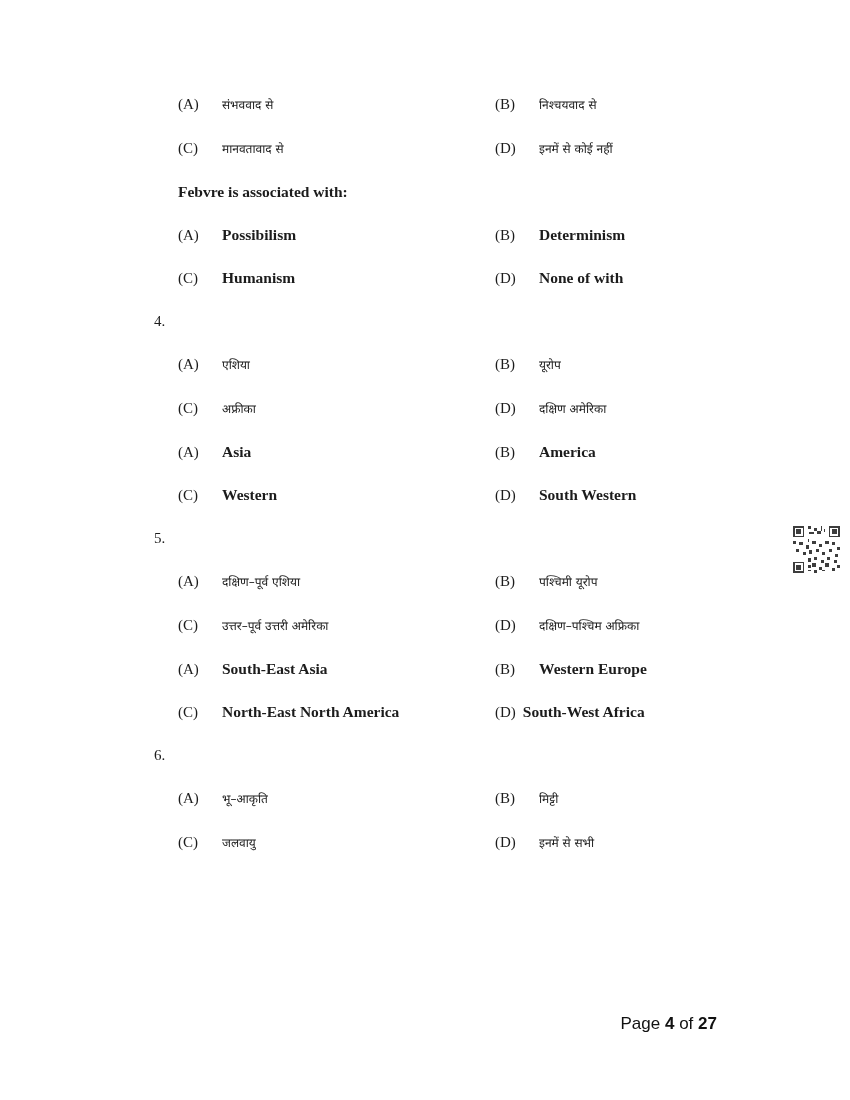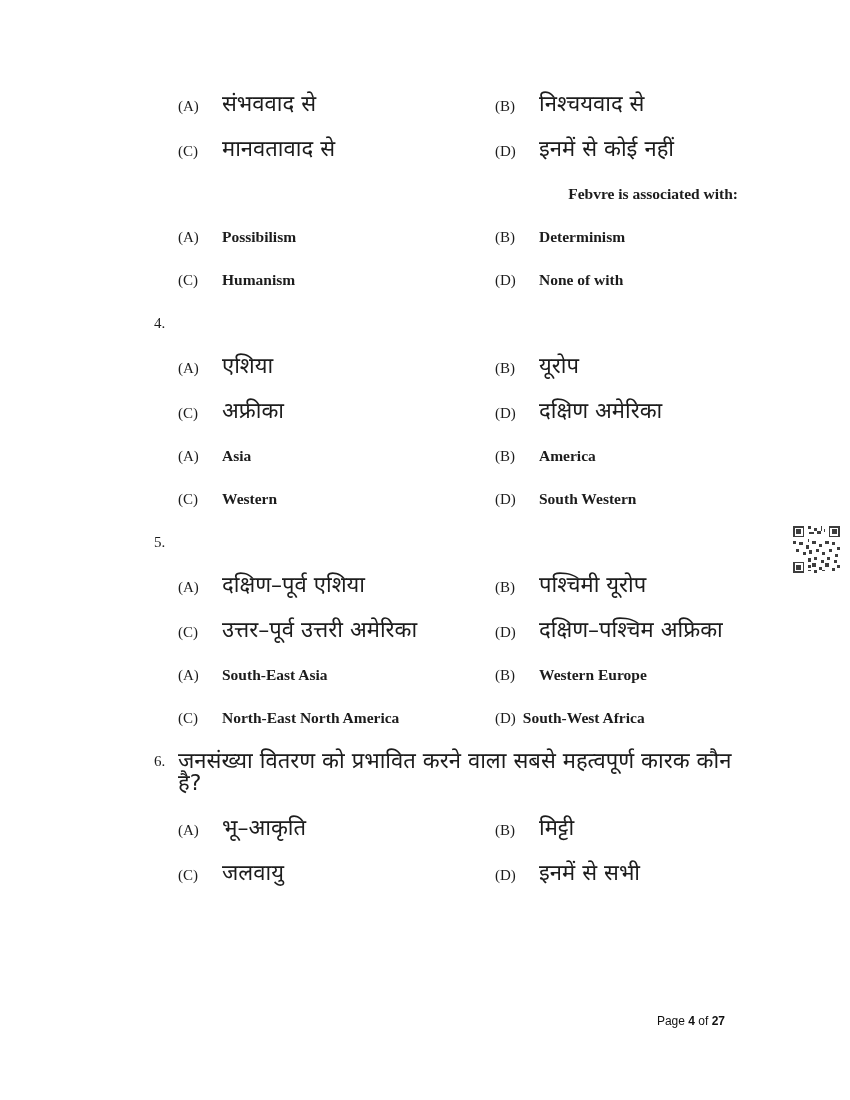--- a/index.html
+++ b/index.html
@@ -12,28 +12,28 @@
     font-family:"Liberation Serif", serif;
     overflow:hidden;
   }
   .content { position:absolute; top:94px; left:178px; width:560px; }
   .block { margin-bottom:23px; min-height:20px; line-height:20px; }
   .row { display:flex; }
   .col1 { flex:0 0 317px; }
   .opt { display:flex; align-items:baseline; }
   .letter { flex:0 0 44px; font-size:15px; font-family:"Liberation Serif", serif; }
   .opt.tight .letter { flex:0 0 auto; margin-right:7px; }
-  .hi { font-family:"DejaVu Sans", "Liberation Serif", sans-serif; font-size:22px; }
-  .en { font-family:"Liberation Serif", serif; font-weight:bold; font-size:15.5px;text-align:right; }
+  .hi { font-family:"DejaVu Sans", "Liberation Serif", sans-serif; font-size:12px; }
+  .en { font-family:"Liberation Serif", serif; font-weight:bold; font-size:15.5px; }
   .q { position:relative; }
   .qnum { position:absolute; left:-24px; top:0; font-size:15px; font-family:"Liberation Serif", serif; }
   .en-wrap { max-width:500px; line-height:40px; margin-bottom:7px; }
   .footer {
-    position:absolute; top:1014px; right:125px;
-    font-family:"Liberation Sans", sans-serif; font-size:12px; color:#111;
+    position:absolute; top:1014px; right:133px;
+    font-family:"Liberation Sans", sans-serif; font-size:17px; color:#111;
   }
   .footer b { font-weight:bold; }
   .qr { position:absolute; left:792px; top:526px; width:49px; height:47px; }
 </style>
 </head>
 <body>
 
 <div class="page">
   <div class="content">
 
@@ -163,21 +163,20 @@
         <span class="en">North-East North America</span>
       </div>
       <div class="opt tight">
         <span class="letter">(D)</span>
         <span class="en">South-West Africa</span>
       </div>
     </div>
 
     <div class="block q">
       <span class="qnum">6.</span>
-      <span class="hi">जनसंख्या वितरण को प्रभावित करने वाला सबसे महत्वपूर्ण कारक कौन है?</span>
     </div>
     <div class="block row">
       <div class="opt col1">
         <span class="letter">(A)</span>
         <span class="hi">भू–आकृति</span>
       </div>
       <div class="opt">
         <span class="letter">(B)</span>
         <span class="hi">मिट्टी</span>
       </div>

